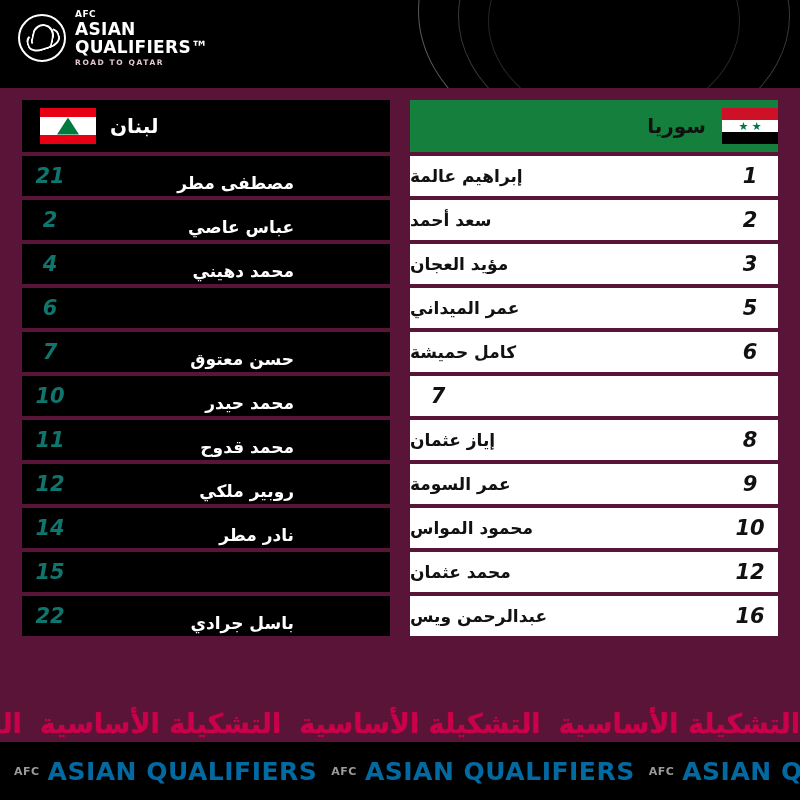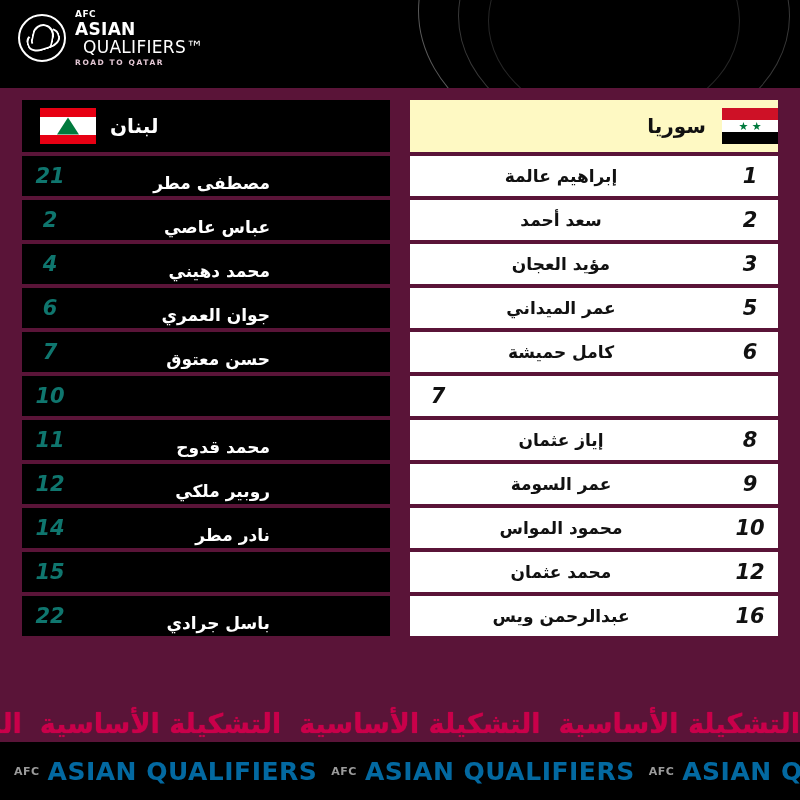--- a/index.html
+++ b/index.html
@@ -43,36 +43,36 @@
     border-top-color:transparent;transform:rotate(-18deg);
   }
   .logo-mark:after{
     content:"";position:absolute;left:12px;top:8px;
     width:18px;height:20px;border:2px solid #fff;border-radius:60% 60% 30% 30%;
     border-bottom-color:transparent;transform:rotate(12deg);
   }
   .logo-text{color:#fff;line-height:1;}
   .logo-text .l1{font-size:9px;font-weight:bold;letter-spacing:.5px;}
   .logo-text .l2{font-size:17px;font-weight:bold;letter-spacing:.3px;margin-top:2px;}
-  .logo-text .l3{font-size:17px;font-weight:normal;letter-spacing:.3px;margin-top:1px;margin-left:8px;}
+  .logo-text .l3{font-size:17px;font-weight:bold;letter-spacing:.3px;margin-top:1px;}
   .logo-text .l4{font-size:7.5px;font-weight:bold;letter-spacing:1.6px;margin-top:3px;color:#e3c7d4;}
 
   
   .board{position:absolute;top:100px;left:0;width:800px;height:600px;}
   .col{position:absolute;top:0;width:368px;}
   .col-left{left:22px;}
   .col-right{left:410px;}
 
   .team-row{
     height:52px;margin-bottom:4px;
     display:flex;align-items:center;
     position:relative;
   }
   .team-row.dark{background:#000;}
-  .team-row.light{background:#fef9c3;}
+  .team-row.light{background:#15803d;}
   .team-name{
     font-size:20px;font-weight:bold;
     direction:rtl;
   }
   .team-row.dark .team-name{color:#fff;}
   .team-row.light .team-name{color:#111;}
   .flag{width:56px;height:36px;flex:none;position:relative;overflow:hidden;}
   
   .flag-lb{background:#fff;}
   .flag-lb:before{content:"";position:absolute;left:0;right:0;top:0;height:9px;background:#e70013;}
@@ -95,32 +95,32 @@
   }
   .player-row.dark{background:#000;}
   .player-row.light{background:#fff;}
   .num{
     width:56px;flex:none;text-align:center;
     font-size:21px;font-weight:bold;font-style:italic;
   }
   .player-row.dark .num{color:#0f766e;}
   .player-row.light .num{color:#111;}
   .pname{
-    flex:1;text-align:center;padding-right:14px;
+    flex:1;text-align:left;padding-right:14px;
     font-size:17px;font-weight:bold;direction:rtl;
   }
   .player-row.dark .pname{color:#fff;}
   .player-row.light .pname{color:#111;}
 
   
   .col-left .team-row{padding-left:0;}
   .col-left .team-row .flag{margin-left:18px;}
   .col-left .team-row .team-name{margin-left:14px;}
   .col-left .player-row .num{order:0;}
-  .col-left .player-row .pname{order:1;text-align:right;padding-right:120px;margin-top:14px;}
+  .col-left .player-row .pname{order:1;text-align:right;padding-right:96px;margin-top:14px;}
 
   
   .col-right .team-row{justify-content:flex-end;}
   .col-right .team-row .team-name{margin-right:16px;}
   .col-right .team-row .flag{margin-right:0;}
   .col-right .player-row .num{order:2;}
   .col-right .player-row .pname{order:1;padding-right:10px;}
 
   
   .ticker{
@@ -175,28 +175,28 @@
         <div class="player-row dark">
           <div class="num">2</div>
           <div class="pname">عباس عاصي</div>
         </div>
         <div class="player-row dark">
           <div class="num">4</div>
           <div class="pname">محمد دهيني</div>
         </div>
         <div class="player-row dark">
           <div class="num">6</div>
-          <div class="pname">جوان العمري</div>
         </div>
         <div class="player-row dark">
           <div class="num">7</div>
           <div class="pname">حسن معتوق</div>
         </div>
         <div class="player-row dark">
           <div class="num">10</div>
+          <div class="pname">محمد حيدر</div>
         </div>
         <div class="player-row dark">
           <div class="num">11</div>
           <div class="pname">محمد قدوح</div>
         </div>
         <div class="player-row dark">
           <div class="num">12</div>
           <div class="pname">روبير ملكي</div>
         </div>
         <div class="player-row dark">

